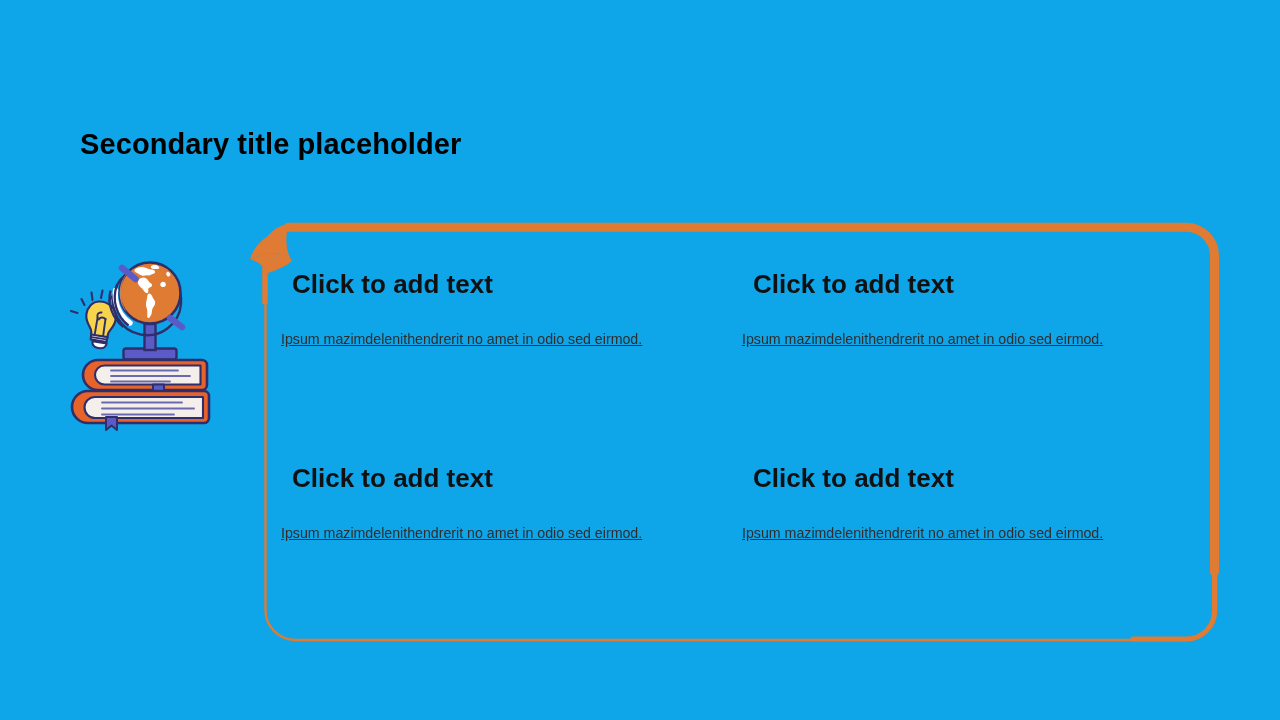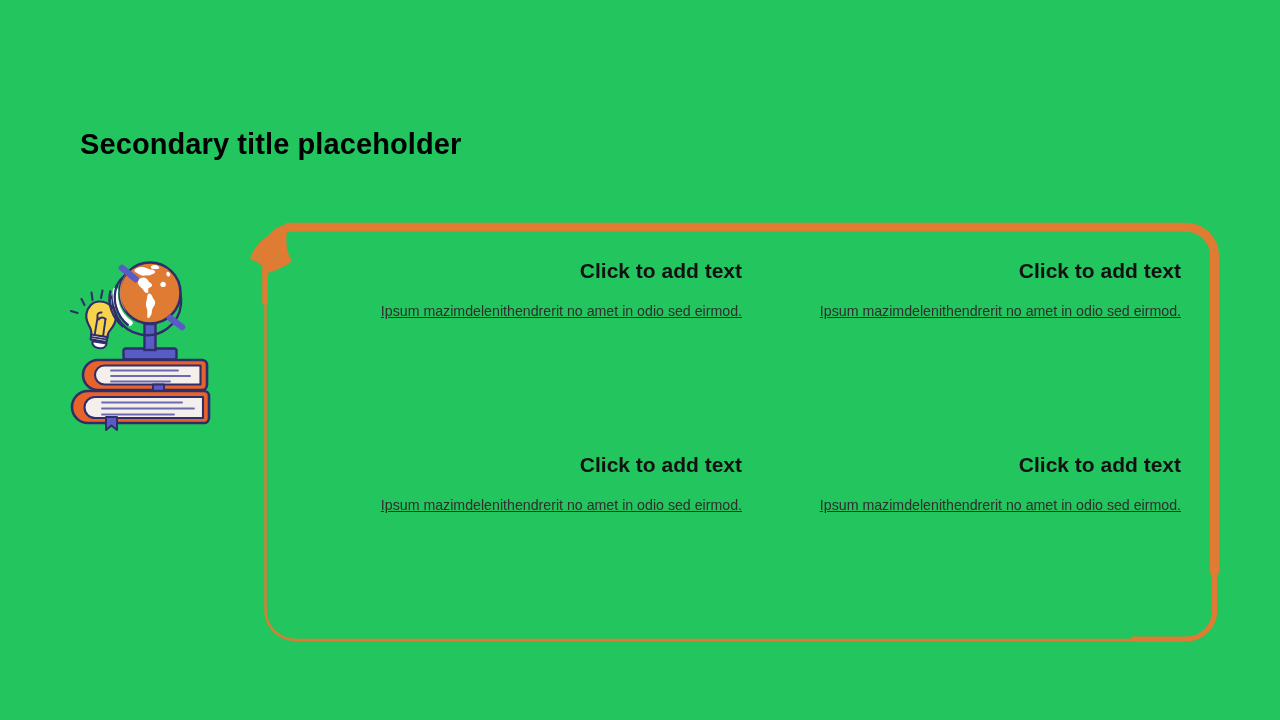--- a/index.html
+++ b/index.html
@@ -12,22 +12,21 @@
     height: 720px;
     position: relative;
     overflow: hidden;
     font-family: "Liberation Sans", sans-serif;
     -webkit-font-smoothing: antialiased;
   }
 
   #slide {
     position: absolute;
     inset: 0;
-    background: #22c55e;
-    text-align: right;
+    background: #0ea5e9;
   }
 
   
   #page-title {
     position: absolute;
     left: 80px;
     top: 128px;
     font-size: 29px;
     font-weight: bold;
     color: #000000;
@@ -61,24 +60,24 @@
     left: 281px;
     top: 258px;
     width: 900px;
     height: 360px;
     display: grid;
     grid-template-columns: 461px 439px;
     grid-template-rows: 194px 166px;
   }
   .text-block { position: relative; }
   .block-heading {
-    font-size: 21px;
+    font-size: 26px;
     font-weight: bold;
     color: #111111;
-    margin: 0;
+    margin: 11px;
     line-height: 1.2;
     white-space: nowrap;
   }
   .block-body {
     font-size: 14.2px;
     color: #2e2e2e;
     margin: 0;
     padding-top: 19px;
     line-height: 1.35;
     white-space: nowrap;

